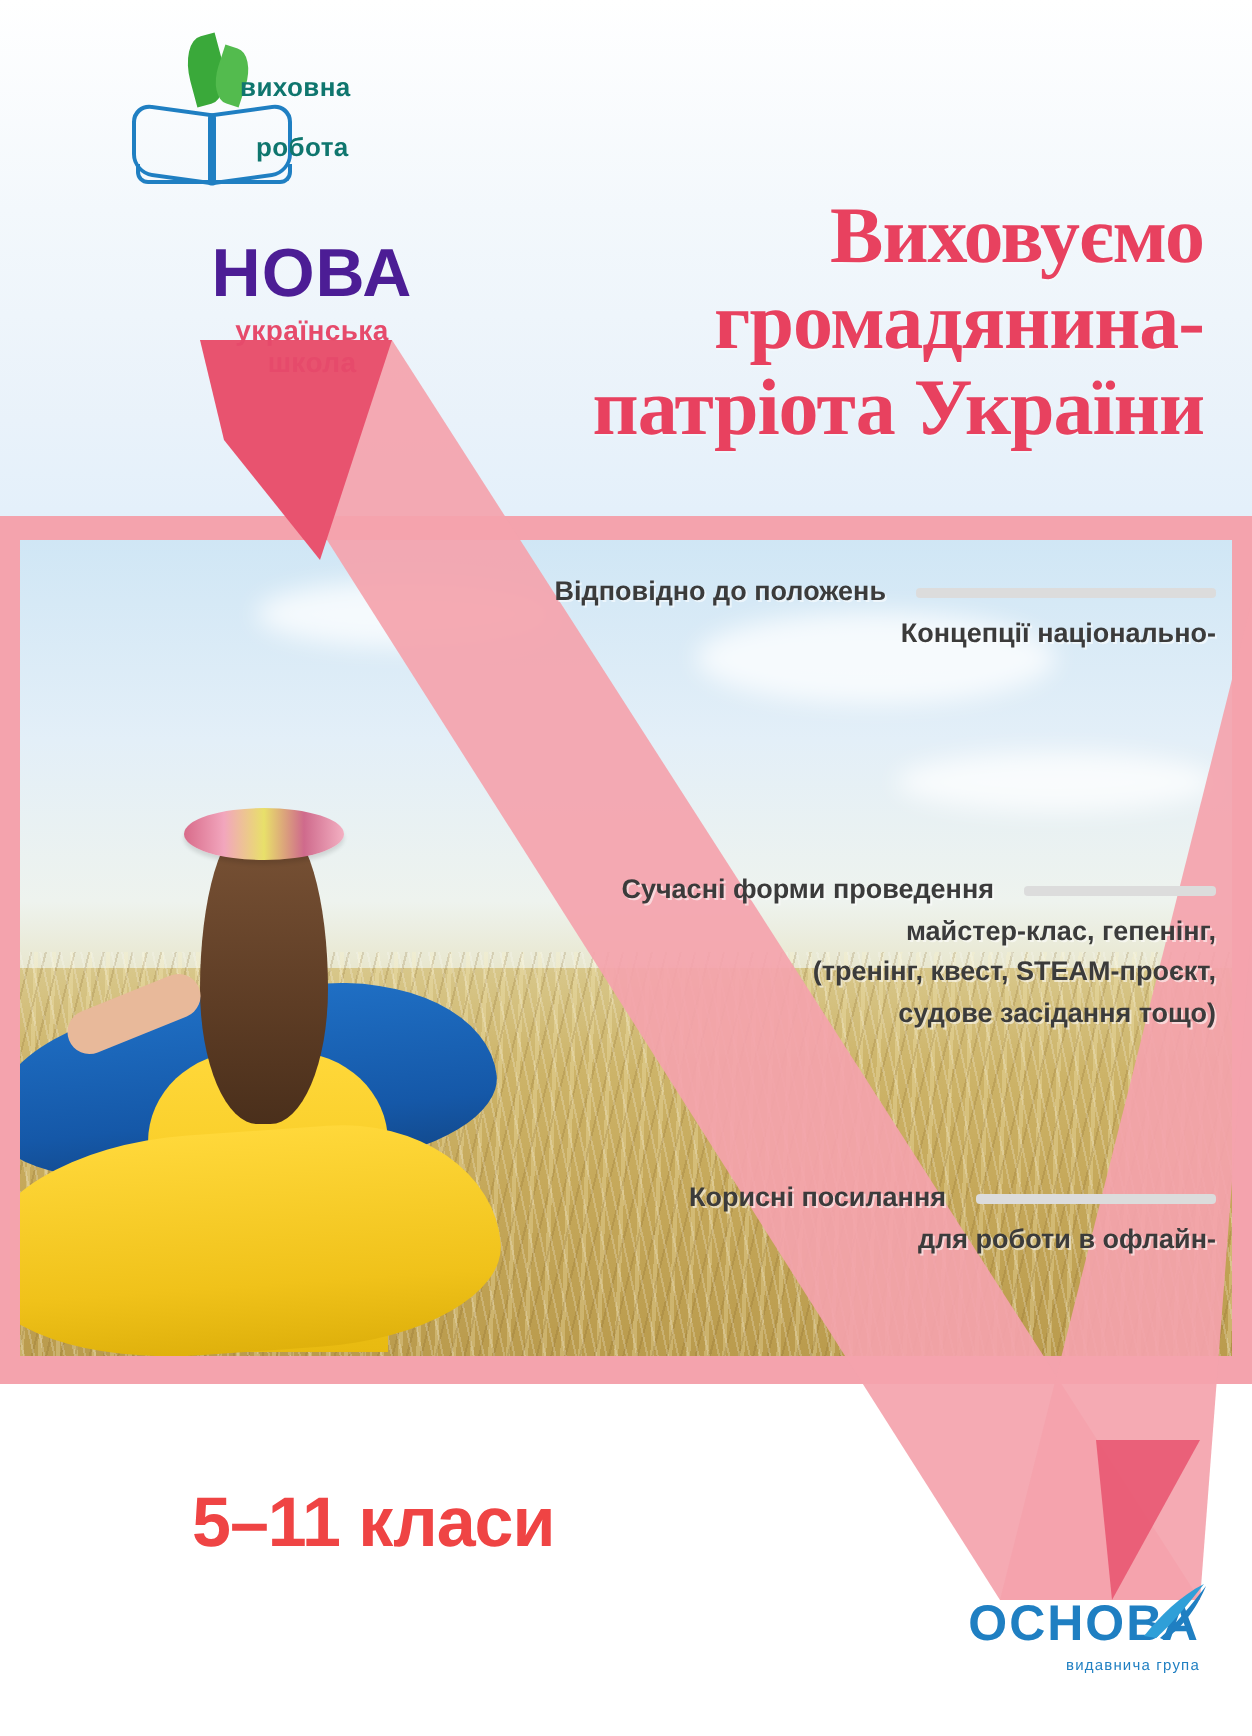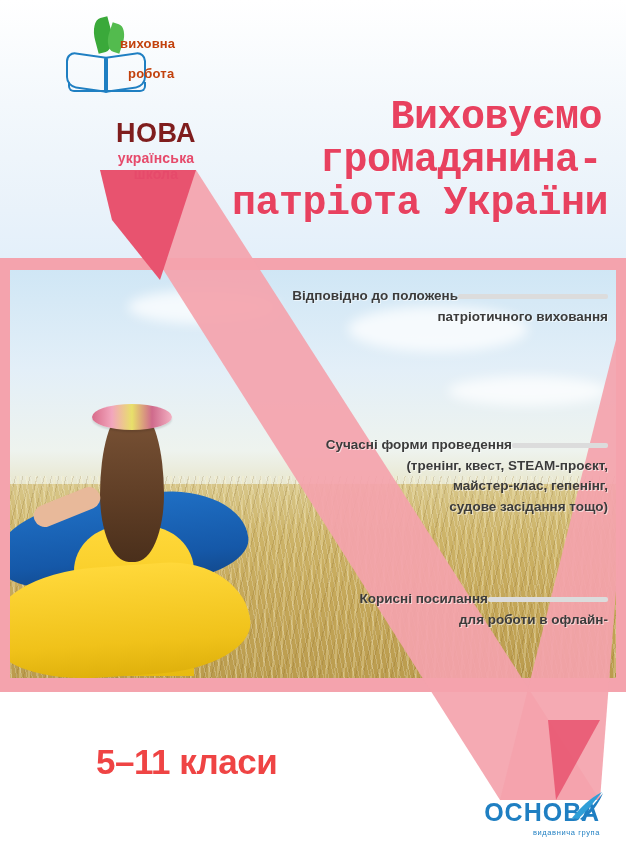--- a/index.html
+++ b/index.html
@@ -187,58 +187,58 @@
   .logo-vr .book .base {
     position:absolute; left: 2px; top: 34px;
     width: 74px; height: 8px;
     border-bottom: 2px solid #1f7fc2;
     border-left: 2px solid #1f7fc2;
     border-right: 2px solid #1f7fc2;
     border-radius: 0 0 6px 6px;
   }
   .logo-vr .txt1, .logo-vr .txt2 {
     position:absolute;
-    color: #c2410c;
+    color: #0f766e;
     font-size: 13px;
     font-weight: bold;
     letter-spacing: .2px;
     white-space: nowrap;
   }
   .logo-vr .txt1 { left: 62px; top: 18px; }
   .logo-vr .txt2 { left: 70px; top: 38px; margin-top: 10px; }
 
   .logo-nush {
     position:absolute;
     left: 104px; top: 120px;
     width: 104px; height: 44px;
     text-align:center;
   }
   .logo-nush .nova {
-    color: #7f1d1d;
-    font-size: 27px;
+    color: #4c1d95;
+    font-size: 34px;
     font-weight: bold;
     letter-spacing: .5px;
     line-height: 1;
   }
   .logo-nush .ukr {
     color: #e64a6b;
     font-size: 14px;
     font-weight: bold;
     letter-spacing: .2px;
     margin-top: 3px;
   }
 
   
   .title {
     position:absolute;
     left: 232px; top: 96px;
     width: 370px;
     text-align: right;
     color: #e8415f;
-    font-family: Liberation Mono, monospace;
+    font-family: Liberation Serif, serif;
     font-weight: bold;
     font-size: 40px;
     line-height: 1.08;
     letter-spacing: -0.5px;
     text-shadow: 0 1px 0 rgba(255,255,255,.35);
   }
   .title div { white-space: nowrap; }
 
   
   .bullets {
@@ -253,21 +253,21 @@
     font-size: 13.5px;
     line-height: 1.52;
     font-weight: bold;
     margin-bottom: 22px;
   }
   .bullet p { margin: 0; }
   .bullet .first-row {
     display: flex;
     justify-content: flex-end;
     align-items: center;
-    gap: 0;
+    gap: 15px;
   }
   .bullet .rule {
     display:inline-block;
     height: 5px;
     background: #dcdcdc;
     border-radius: 2px;
   }
   .b1 { margin-top: 0; }
   .b2 { margin-top: 108px; }
   .b3 { margin-top: 72px; text-align: right; }
@@ -378,30 +378,30 @@
     <div>патріота України</div>
   </div>
 
   <div class="bullets">
 
     <div class="bullet b1 shadowtext">
       <div class="first-row">
         <span>Відповідно до положень</span>
         <span class="rule" style="width:150px;"></span>
       </div>
-      <p>патріотичного виховання</p>
+      <p>Концепції національно-</p>
     </div>
 
     <div class="bullet b2 shadowtext">
       <div class="first-row">
         <span>Сучасні форми проведення</span>
         <span class="rule" style="width:96px;"></span>
       </div>
+      <p>майстер-клас, гепенінг,</p>
       <p>(тренінг, квест, STEAM-проєкт,</p>
-      <p>майстер-клас, гепенінг,</p>
       <p>судове засідання тощо)</p>
     </div>
 
     <div class="bullet b3 shadowtext">
       <div class="first-row">
         <span>Корисні посилання</span>
         <span class="rule" style="width:120px;"></span>
       </div>
       <p>для роботи в офлайн-</p>
     </div>

